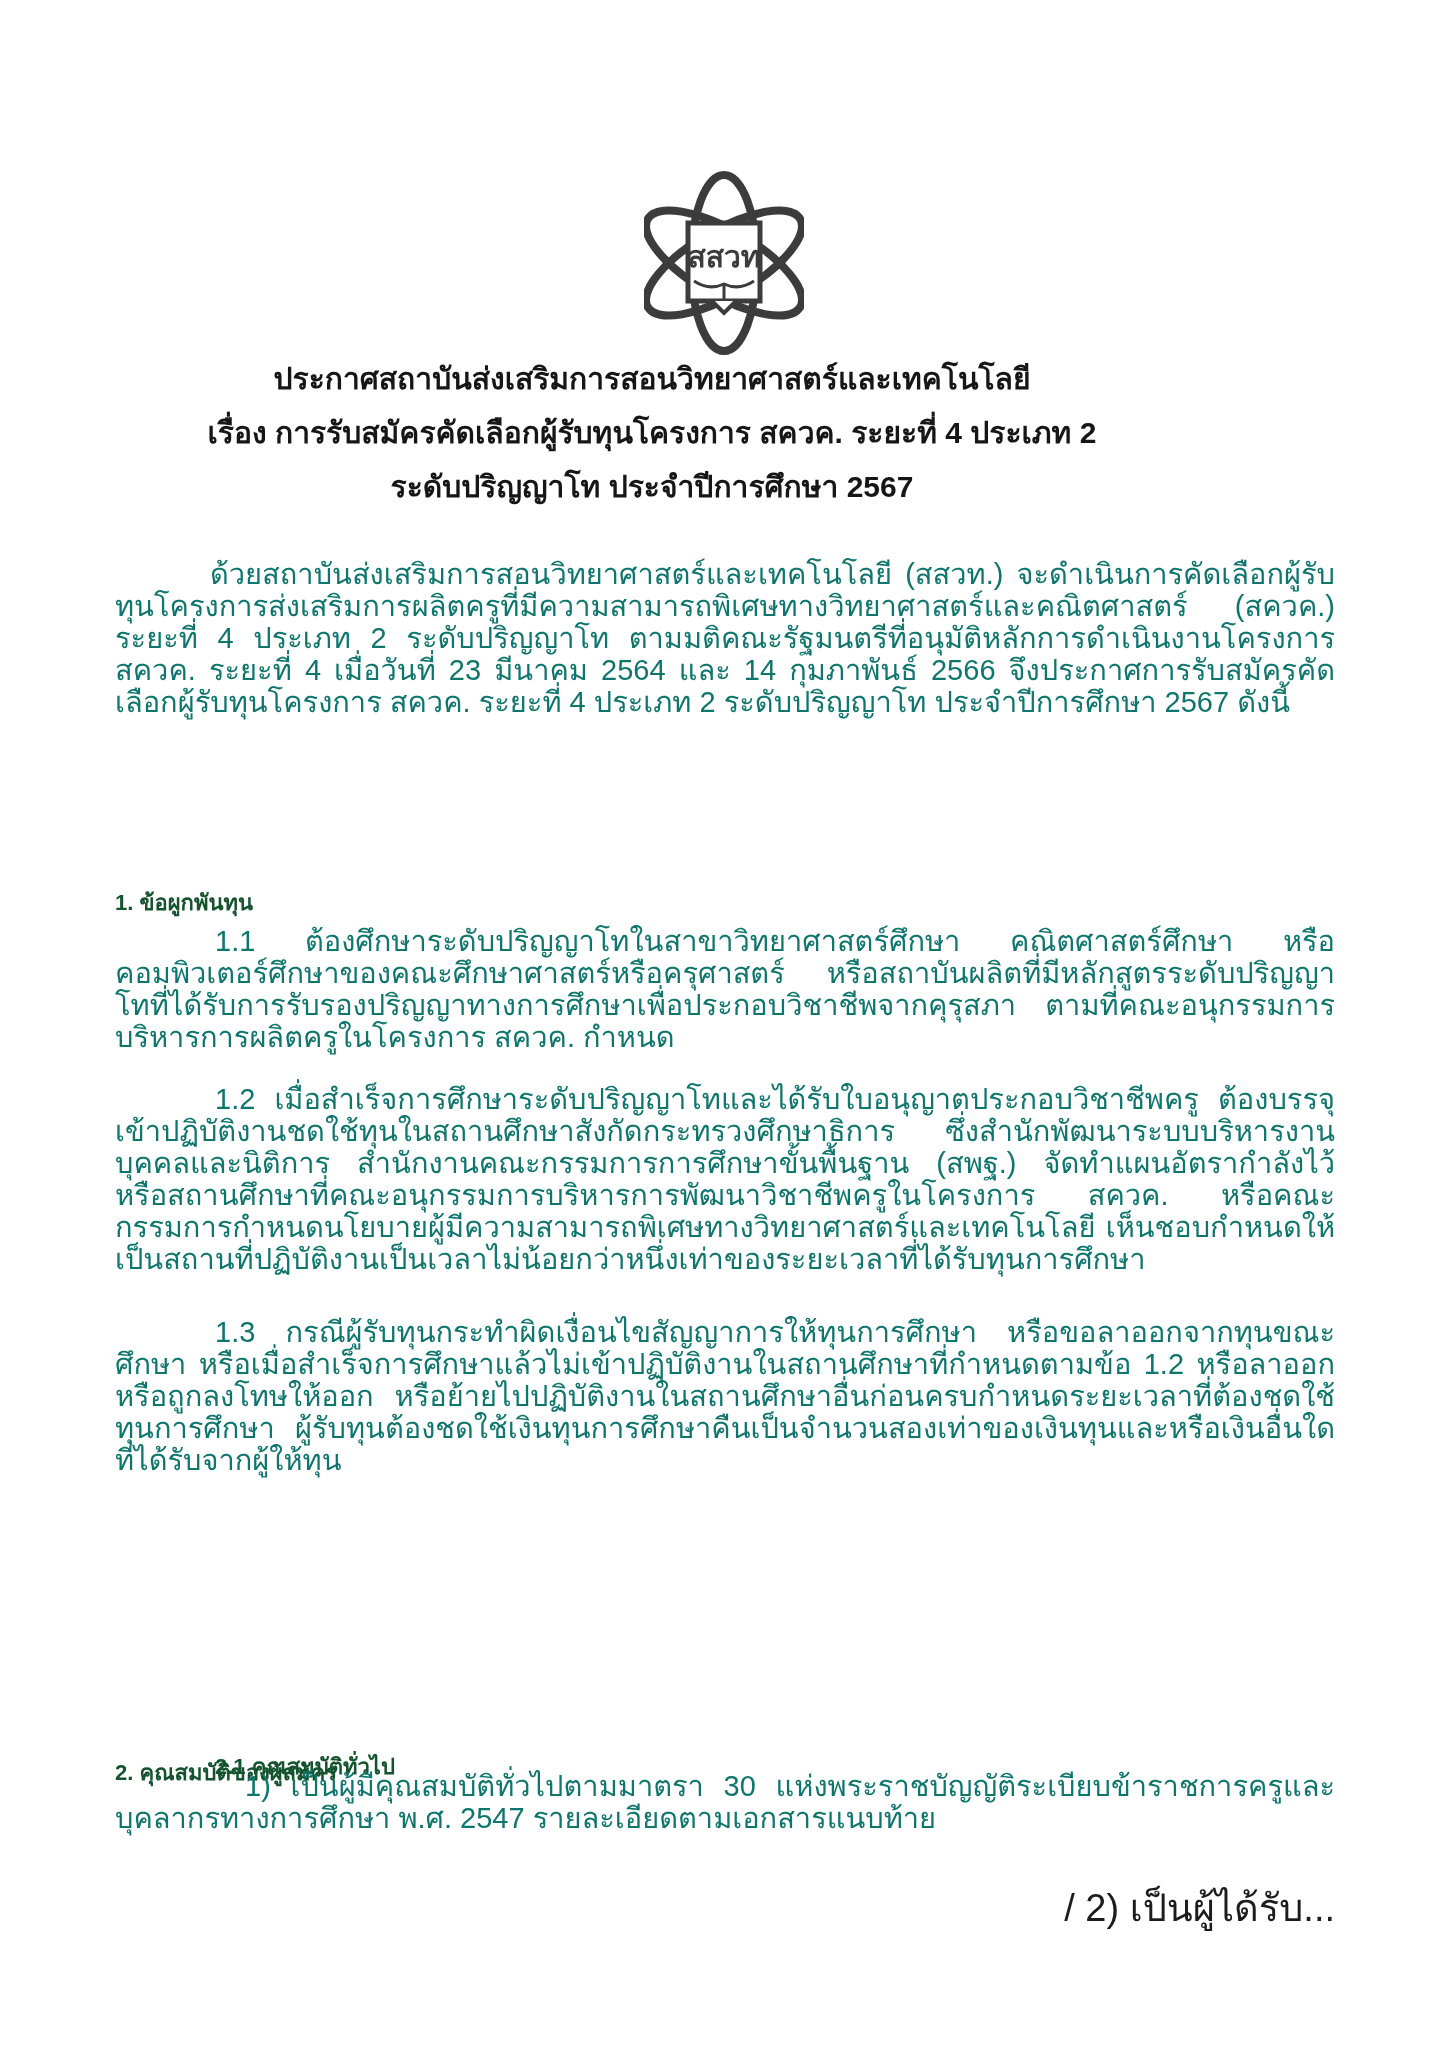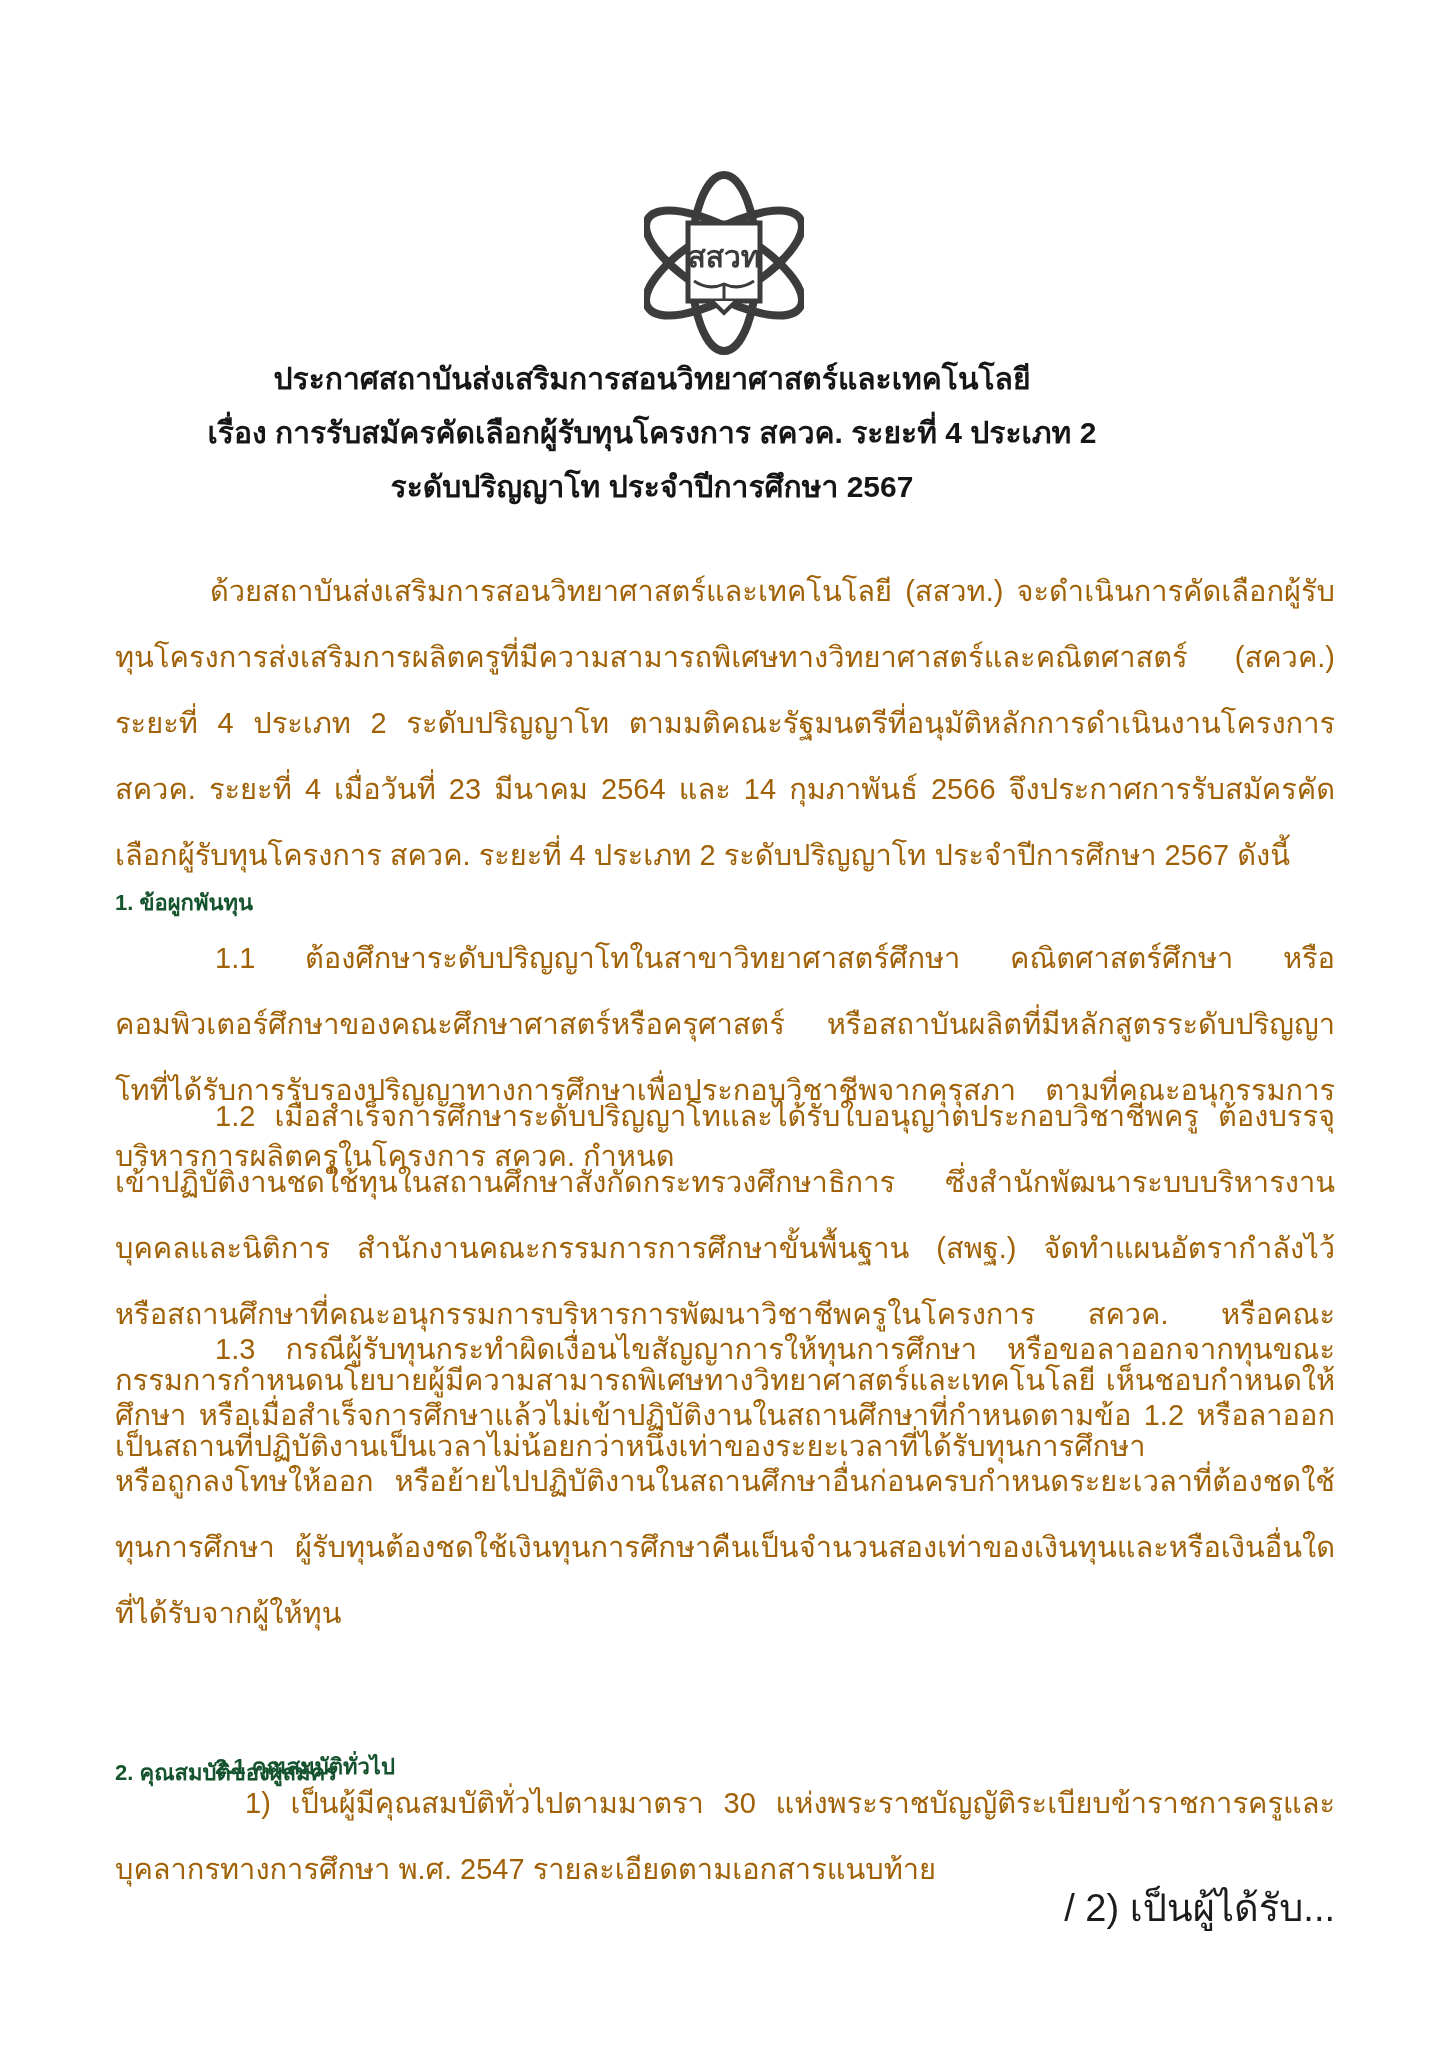--- a/index.html
+++ b/index.html
@@ -25,23 +25,23 @@
     text-align: center;
     font-weight: bold;
     font-size: 30px;
     line-height: 54px;
     color: #161616;
   }
   .body-text {
     left: 115px;
     width: 1220px;
     font-size: 29px;
-    line-height: 66px;
+    line-height: 32px;
     text-align: justify;
-    color: #a16207;
+    color: #0f766e;
   }
   .indent-95  { text-indent: 95px; }
   .indent-100 { text-indent: 100px; }
   .indent-130 { text-indent: 130px; }
   .heading {
     left: 115px;
     width: 1220px;
     font-weight: bold;
     font-size: 22px;
     line-height: 53px;

